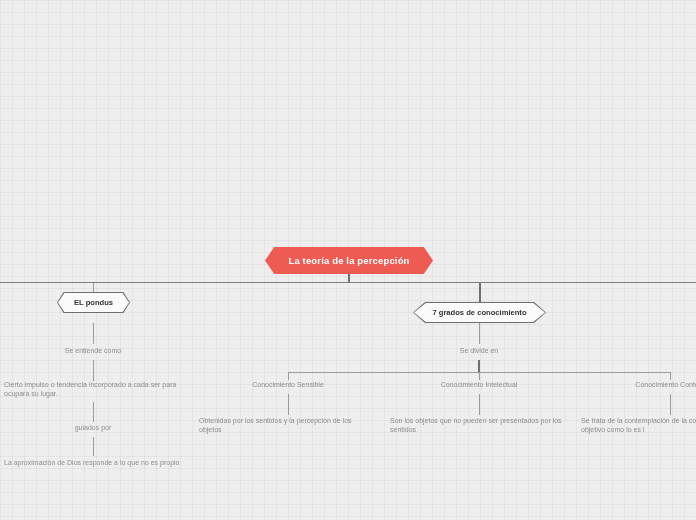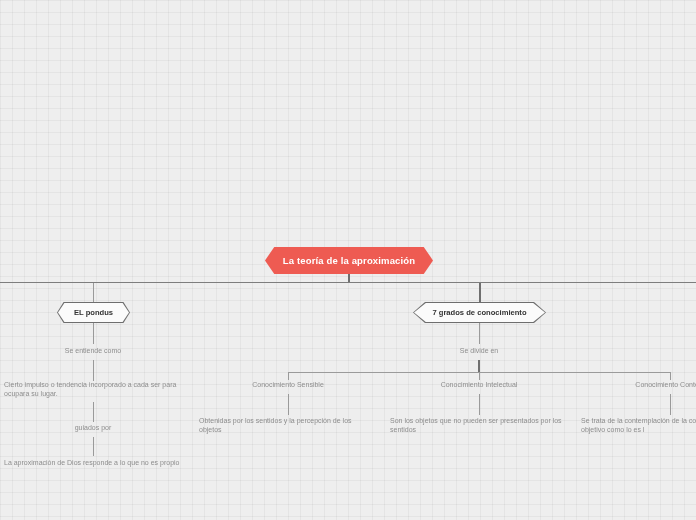--- a/index.html
+++ b/index.html
@@ -114,30 +114,30 @@
     white-space: nowrap;
     text-align: center;
   }
 </style>
 </head>
 <body>
 
 <div id="canvas">
 
   <div class="root-node" style="left:265px; top:247px; width:168px; height:27px;">
-    <span>La teoría de la aproximación</span>
+    <span>La teoría de la percepción</span>
   </div>
 
   <div class="stem-dark" style="left:348px; top:274px; height:9px;"></div>
 
   <div class="trunk" style="left:0px; top:282px; width:696px;"></div>
 
   <div class="line-v" style="left:93px; top:283px; height:19px;"></div>
 
-  <div class="hex-node" style="left:57px; top:302px; width:73px; height:21px;">
+  <div class="hex-node" style="left:57px; top:292px; width:73px; height:21px;">
     <span class="hex-fill"></span>
     <span class="hex-inner"></span>
     <span class="hex-label">EL pondus</span>
   </div>
 
   <div class="line-v" style="left:93px; top:323px; height:21px;"></div>
 
   <div class="link-label" style="left:3px; top:347px; width:180px;">Se entiende como</div>
 
   <div class="line-v" style="left:93px; top:360px; height:21px;"></div>

